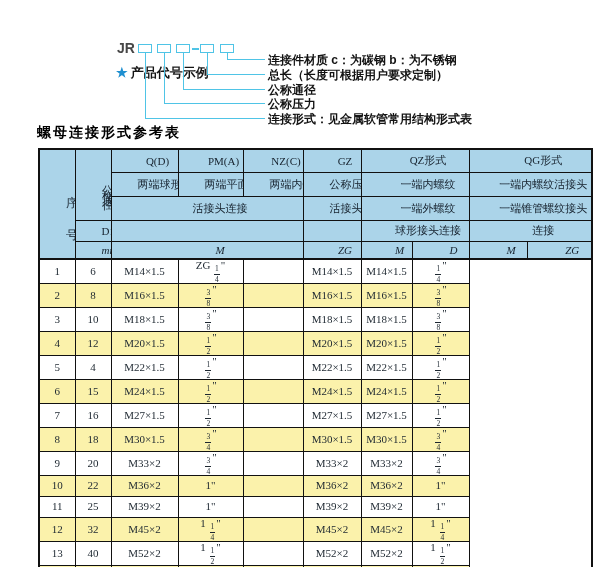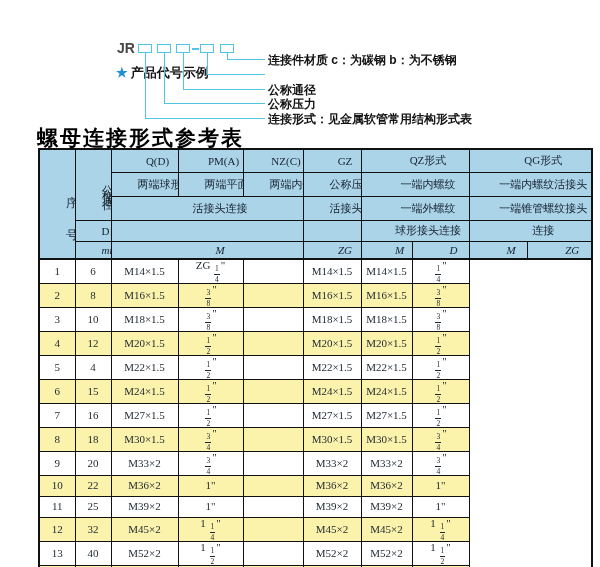--- a/index.html
+++ b/index.html
@@ -13,21 +13,21 @@
     font-weight:bold;font-size:13px;color:#141414;white-space:nowrap;margin-top:44px;}
   .star{color:var(--star-blue);margin-right:3px;font-size:13px;}
   .jr{position:absolute;left:117px;top:40px;font-family:"Liberation Sans",sans-serif;
     font-weight:bold;font-size:14px;color:#474747;}
   .code-box{position:absolute;top:44px;width:14px;height:9px;border:1.5px solid var(--cyan);background:#fff;box-sizing:border-box;}
   .code-dash{position:absolute;top:48px;width:7px;height:2px;background:var(--cyan);}
   .conn{position:absolute;border-left:1.5px solid var(--cyan);border-bottom:1.5px solid var(--cyan);box-sizing:border-box;}
   .diag-label{position:absolute;left:268px;height:15px;line-height:15px;white-space:nowrap;
     font-family:"Liberation Sans",sans-serif;font-weight:bold;font-size:12px;color:#141414;}
   
-  .page-title{position:absolute;left:37px;top:124px;font-size:21px;font-weight:bold;
+  .page-title{position:absolute;left:37px;top:124px;font-size:14px;font-weight:bold;
     color:#000;letter-spacing:2px;font-family:"Liberation Serif",serif;}
   
   table{position:absolute;left:38px;top:148px;width:553px;border-collapse:collapse;
     table-layout:fixed;font-size:11px;}
   th,td{border:1px solid #111;text-align:center;vertical-align:middle;padding:0;
     overflow:hidden;white-space:nowrap;font-weight:normal;}
   table{border:2px solid #111;}
   thead th{background:var(--blue);color:#16222e;padding-left:26px;}
   thead{border-bottom:2px solid #111;}
   tbody tr:nth-child(even) td{background:var(--yellow);}
@@ -57,20 +57,21 @@
   <div class="code-box" style="left:200px"></div>
   <div class="code-box" style="left:220px"></div>
 
   <div class="conn" style="left:227px;top:53px;width:38px;height:7px"></div>
   <div class="conn" style="left:207px;top:53px;width:58px;height:22px"></div>
   <div class="conn" style="left:183px;top:53px;width:82px;height:37px"></div>
   <div class="conn" style="left:164px;top:53px;width:101px;height:51px"></div>
   <div class="conn" style="left:145px;top:53px;width:120px;height:66px"></div>
 
   <div class="diag-label" style="top:53px">连接件材质  c：为碳钢  b：为不锈钢</div>
+  <div class="diag-label" style="top:68px">总长（长度可根据用户要求定制）</div>
   <div class="diag-label" style="top:83px">公称通径</div>
   <div class="diag-label" style="top:97px">公称压力</div>
   <div class="diag-label" style="top:112px">连接形式：见金属软管常用结构形式表</div>
 </div>
 
 <div class="page-title">螺母连接形式参考表</div>
 
 <table>
   <colgroup>
     <col style="width:36px">

